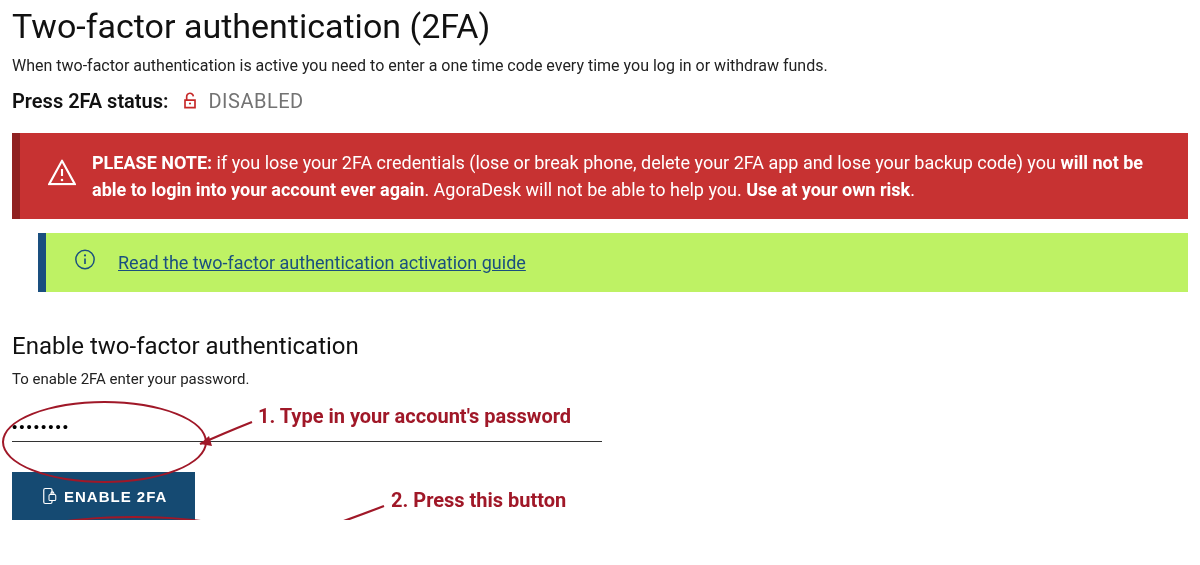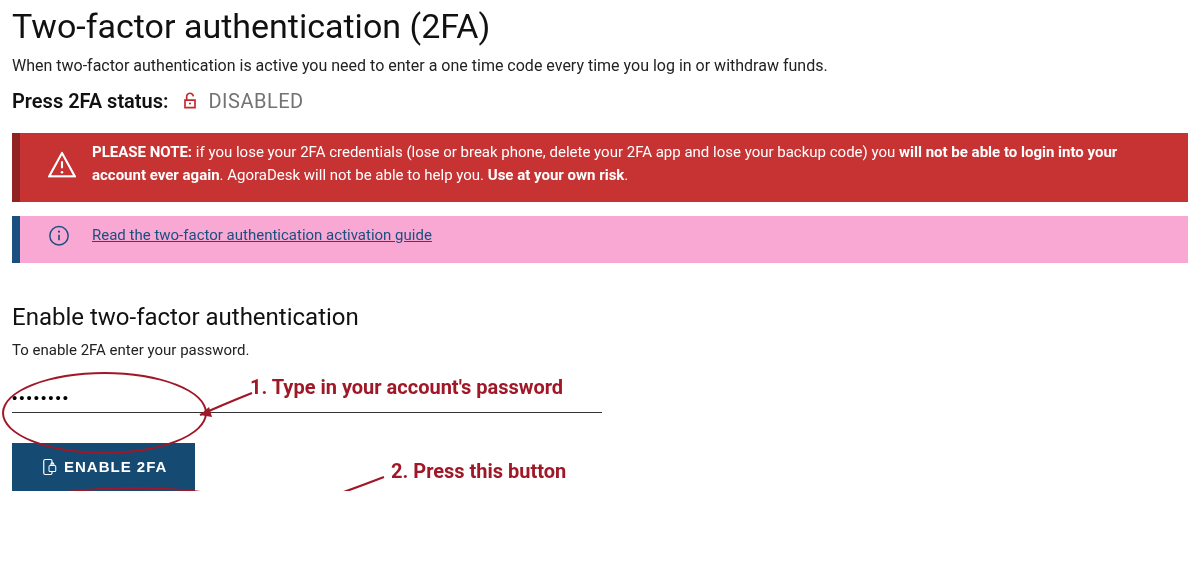--- a/index.html
+++ b/index.html
@@ -40,41 +40,42 @@
       font-weight: 400;
       font-size: 20px;
       letter-spacing: 0.5px;
     }
     .status-value svg { width: 20px; height: 22px; }
 
     .alert {
       position: relative;
       margin-bottom: 14px;
       border-left: 8px solid;
-      padding: 8px 24px 16px 72px;
+      padding: 16px 24px 16px 72px;
       border-radius: 0;
-      font-size: 15px;
+      font-size: 18px;
       line-height: 1.5;
     }
     .alert-icon {
       position: absolute;
       left: 28px;
       top: 50%;
       transform: translateY(-50%);
     }
     .alert-error {
       background: #c73232;
       border-left-color: #902222;
       color: #fff;
     }
     .alert-error b { font-weight: 700; }
     .alert-info {
-      background: #f9a8d4;
+      background: #bef264;
       border-left-color: #1a4f7f;
       color: #1a4f7f;
+      margin-left: 26px;
     }
     .alert-info a {
       color: #1a4f7f;
       text-decoration: underline;
     }
 
     .section-heading {
       font-size: 24px;
       font-weight: 400;
       color: #111;
@@ -207,21 +208,21 @@
       <rect x="12" y="10" width="9" height="8" rx="1.5" fill="#154a72" stroke="#fff" stroke-width="1.4"></rect>
       <path d="M14.5 10v-1.5a2 2 0 014 0V10" fill="none" stroke="#fff" stroke-width="1.4"></path>
     </svg>
     <span>ENABLE 2FA</span>
   </button>
 
   
   <div class="ellipse" style="left:-10px; top:-11px; width:205px; height:82px;"></div>
   <div class="ellipse" style="left:-8px; top:104px; width:260px; height:56px;"></div>
 
-  <div class="annot" style="left:238px; top:-8px;text-align:right;">1. Type in your account's password</div>
+  <div class="annot" style="left:246px; top:-8px;text-align:right;">1. Type in your account's password</div>
   <svg class="arrow" style="left:180px; top:8px;" width="70" height="30">
     <path d="M60 2 Q 30 14 8 24"></path>
     <polygon points="8,24 17,16 20,26"></polygon>
   </svg>
 
   <div class="annot" style="left:379px; top:76px;">2. Press this button</div>
   <svg class="arrow" style="left:260px; top:92px;" width="120" height="44">
     <path d="M112 2 Q 60 22 10 38"></path>
     <polygon points="10,38 22,30 23,42"></polygon>
   </svg>

